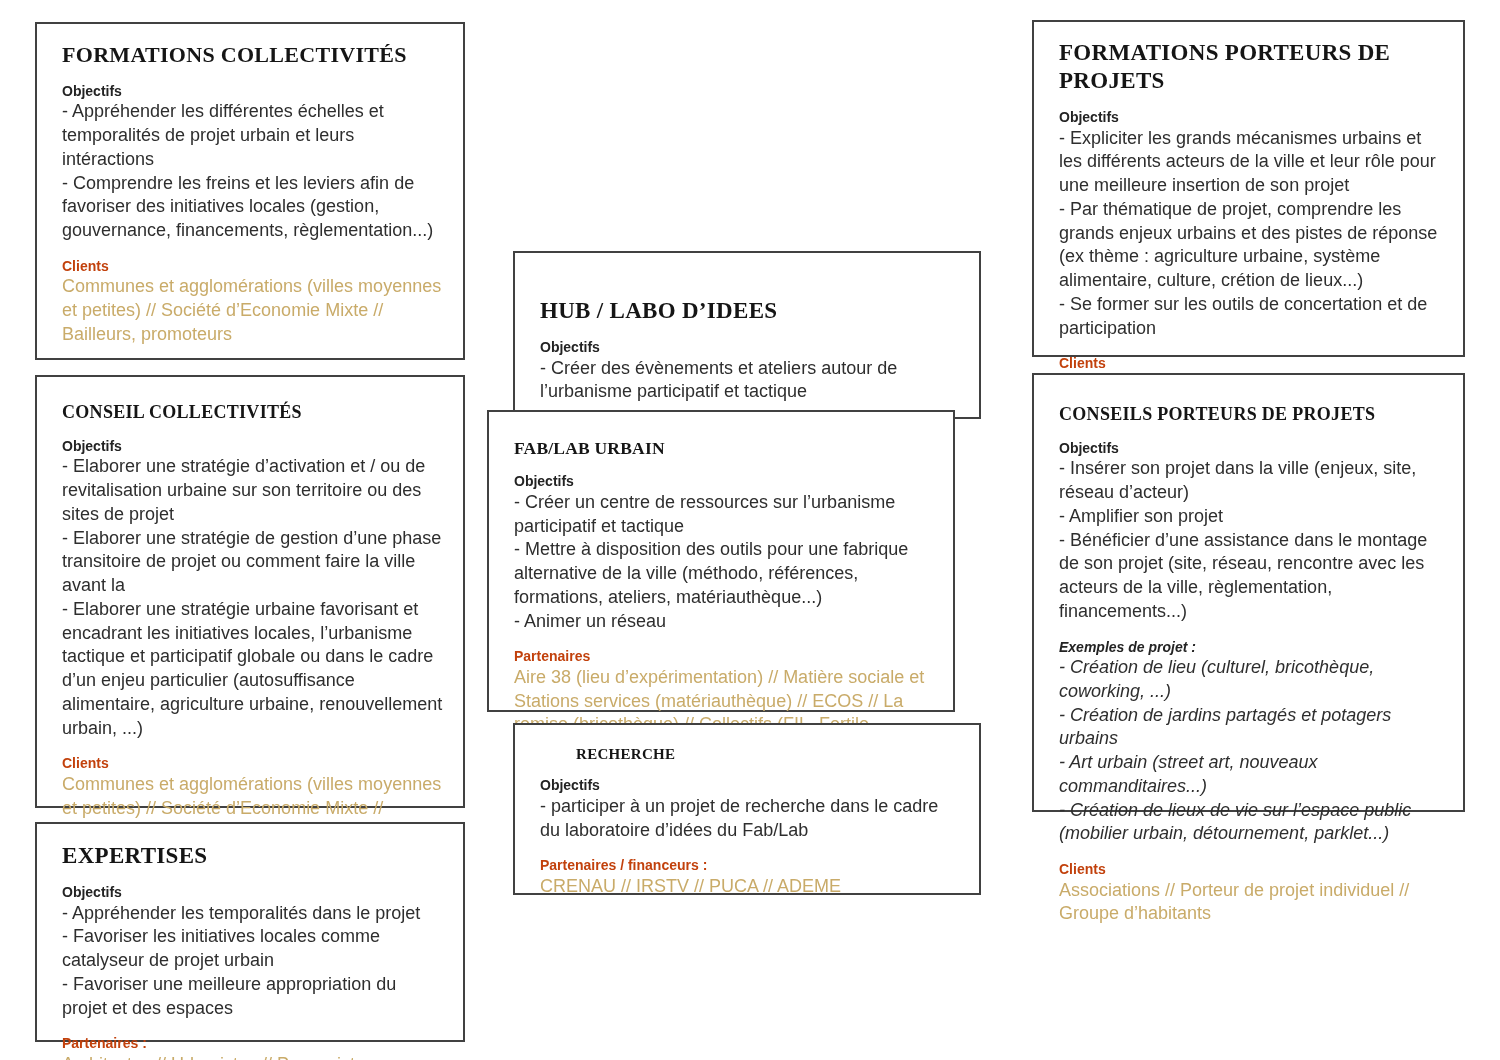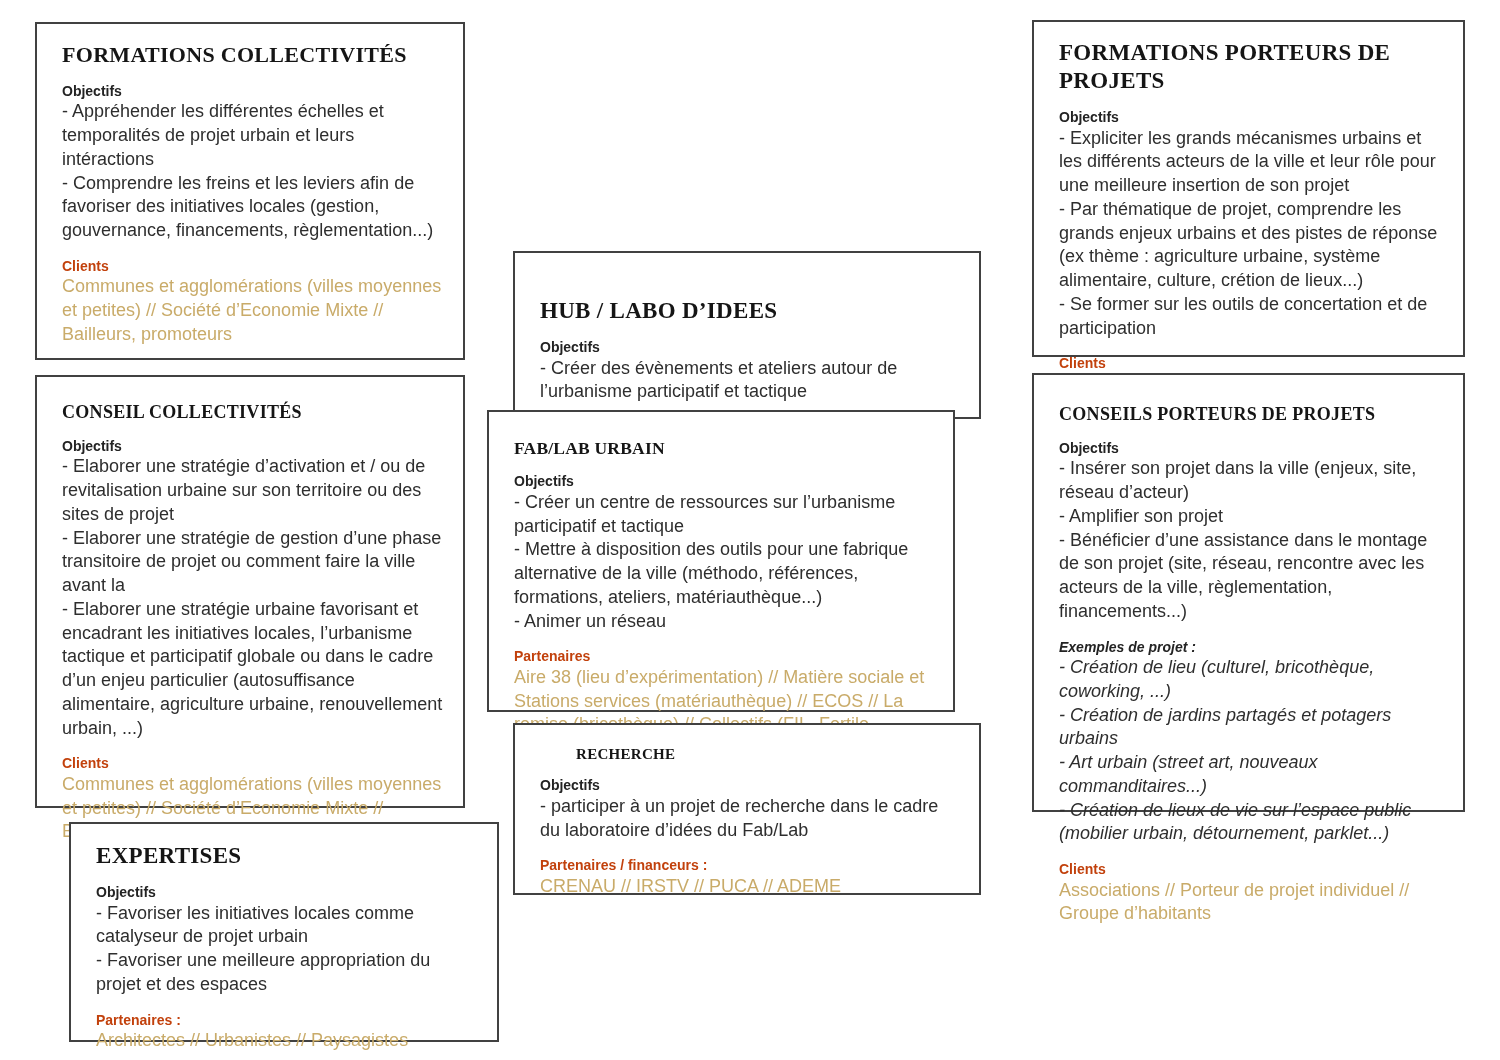--- a/index.html
+++ b/index.html
@@ -16,21 +16,21 @@
   .t15{font-size:15px;margin-left:36px;}
   .sec{margin:0 0 14px 0;}
   .h{font-weight:bold;font-size:14px;line-height:1.32;color:#232323;}
   .line{font-size:18px;line-height:1.32;color:#2e2e2e;}
   .gold-h{color:#c2410c;}
   .gold-t{color:#c9ab69;}
   .italic{font-style:italic;}
   
   .pos-fc  {left:35px;  top:22px;  width:430px; height:338px;}
   .pos-cc  {left:35px;  top:375px; width:430px; height:433px; padding-top:25px;}
-  .pos-ex  {left:35px;  top:822px; width:430px; height:220px; margin-left:34px;}
+  .pos-ex  {left:35px;  top:822px; width:430px; height:220px; }
   .pos-hub {left:513px; top:230px; width:468px; height:168px; padding-top:44px;margin-top:21px;}
   .pos-fab {left:487px; top:410px; width:468px; height:302px; padding-top:26px;}
   .pos-rech{left:513px; top:723px; width:468px; height:172px; padding-top:20px;}
   .pos-fpp {left:1032px;top:20px;  width:433px; height:337px; padding-top:17px;}
   .pos-cpp {left:1032px;top:373px; width:433px; height:439px; padding-top:29px;}
 </style>
 </head>
 <body>
 
 <div class="canvas">
@@ -59,20 +59,21 @@
     <div class="sec">
       <div class="h gold-h">Clients</div>
       <div class="line gold-t">Communes et agglomérations (villes moyennes et petites) // Société d’Economie Mixte // Bailleurs, promoteurs</div>
     </div>
   </div>
 
   <div class="box pos-ex">
     <h2 class="title t23">EXPERTISES</h2>
     <div class="sec">
       <div class="h">Objectifs</div>
+      <div class="line">- Appréhender les temporalités dans le projet</div>
       <div class="line">- Favoriser les initiatives locales comme catalyseur de projet urbain</div>
       <div class="line">- Favoriser une meilleure appropriation du projet et des espaces</div>
     </div>
     <div class="sec">
       <div class="h gold-h">Partenaires :</div>
       <div class="line gold-t">Architectes // Urbanistes // Paysagistes</div>
     </div>
   </div>
 
   <div class="box pos-hub">

